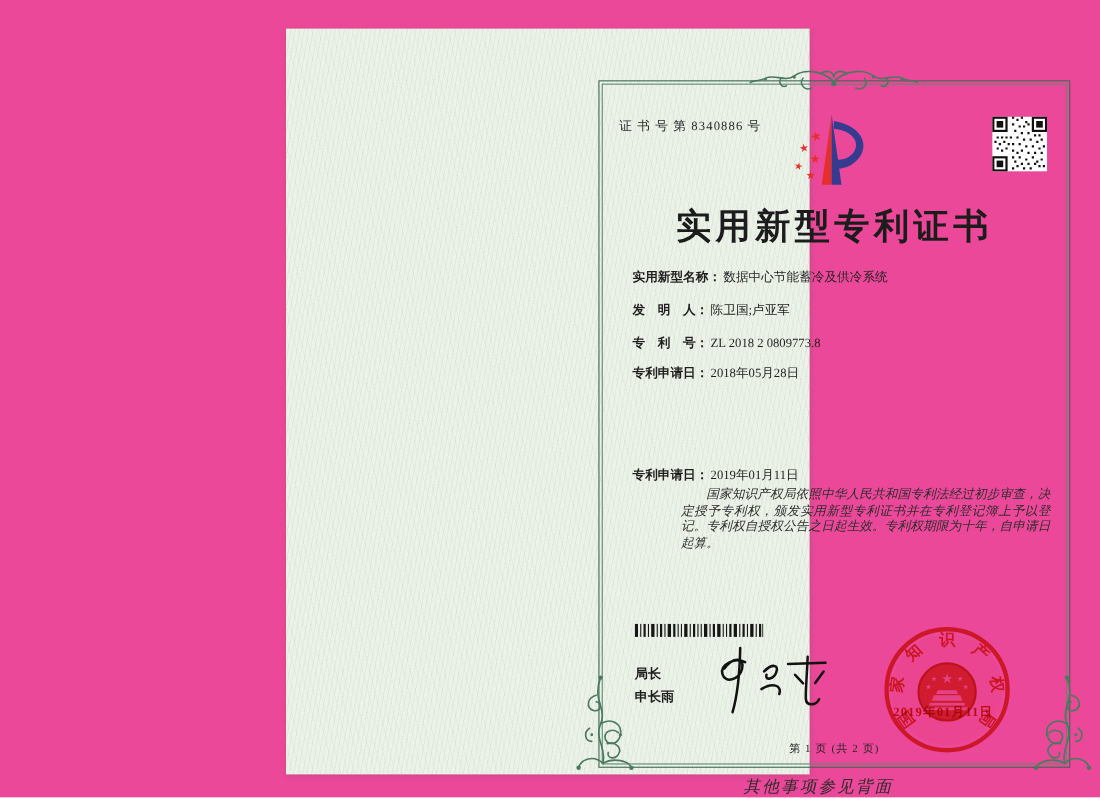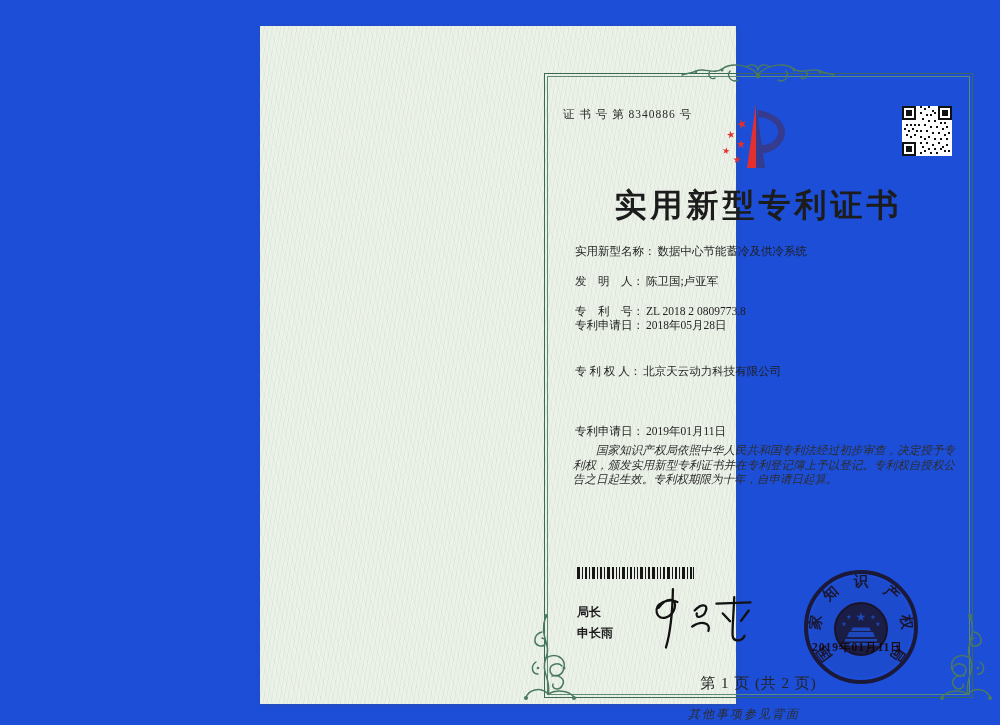--- a/index.html
+++ b/index.html
@@ -1,18 +1,18 @@
 <!DOCTYPE html>
 <html><head>
 <meta charset="utf-8">
 <style>
   * { margin:0; padding:0; box-sizing:border-box; }
   html,body { background:#ffffff; }
   .stage {
-    position:relative; width:1000px; height:725px; background:#1d4ed8;
+    position:relative; width:1000px; height:725px; background:#ec4899;
     overflow:hidden;
     font-family:"Liberation Serif","DejaVu Serif",serif;
   }
   .paper {
     position:absolute; left:260px; top:26px; width:476px; height:678px;
     background-color:#edf2e9;
     background-image:
       repeating-linear-gradient(100deg, rgba(123,165,140,.10) 0 1px, transparent 1px 4px),
       repeating-linear-gradient(76deg, rgba(123,165,140,.07) 0 1px, transparent 1px 6px);
     box-shadow:0 0 1px rgba(90,110,95,.35), 1px 2px 5px rgba(60,80,60,.18);
@@ -31,49 +31,49 @@
     white-space:nowrap;
   }
   .logo { left:456px; top:74px; }
   .qr { left:642px; top:80px; }
   .title {
     left:284px; top:158px; width:429px; text-align:center;
     font-size:32px; font-weight:bold; color:#1c1c1c; letter-spacing:4px;
     white-space:nowrap;
   }
   .field-row { position:absolute; left:315px; white-space:nowrap; font-size:11.5px; color:#1f1f1f; }
-  .field-label { display:inline-block; min-width:66px; font-weight:normal; }
+  .field-label { display:inline-block; min-width:66px; font-weight:bold; }
   .field-value { margin-left:2px;margin-top:27px; }
-  .r1{top:218px}.r2{top:248px}.r3{top:278px}.r4{top:292px}.r5{top:338px}.r6{top:368px}.r7{top:398px}
+  .r1{top:218px}.r2{top:248px}.r3{top:278px}.r4{top:306px}.r5{top:338px}.r6{top:368px}.r7{top:398px}
   .body-text {
     left:313px; top:417px; width:382px;
     font-size:11.5px; line-height:14.5px; color:#2d2d2d;
     font-style:italic; text-align:justify;
   }
-  .body-text p { text-indent:2em; }
+  .body-text p { text-indent:2em;margin-left:46px; }
   .barcode { left:317px; top:541px; }
   .issuer {
     left:317px; font-size:12px; font-weight:bold; color:#1c1c1c;
     font-family:"Liberation Sans","DejaVu Sans",sans-serif; white-space:nowrap;
   }
   .issuer-title { top:578px; }
   .issuer-name { top:599px;font-family:Liberation Mono, monospace; }
   .signature { left:383px; top:558px; transform:rotate(-2deg); }
   .seal { left:541px; top:541px; width:120px; height:120px; mix-blend-mode:multiply; opacity:.93; }
   .seal-date {
     left:552px; top:614px; color:#cf2a20; font-size:11.5px; font-weight:bold;
     letter-spacing:1px; white-space:nowrap; z-index:5; mix-blend-mode:multiply;
   }
   .page-num {
     left:284px; top:648px; width:429px; text-align:center;
-    font-size:15px; color:#242424; letter-spacing:1px;
+    font-size:10px; color:#242424; letter-spacing:1px;
   }
   .back-note {
     left:284px; top:680px; width:400px; text-align:center;
-    font-size:12px; font-style:italic; color:#2c2c2c; letter-spacing:2px;
+    font-size:15px; font-style:italic; color:#2c2c2c; letter-spacing:2px;
   }
   .ornament-top { left:420px; top:33px; }
   .flourish { width:70px; height:100px; }
   .fl-bl { left:258px; top:580px; }
   .fl-br { left:668px; top:580px; transform:scaleX(-1); }
 </style>
 </head>
 <body>
 
 <div class="stage">
@@ -176,23 +176,20 @@
       <span class="field-label">实用新型名称：</span><span class="field-value">数据中心节能蓄冷及供冷系统</span>
     </div>
     <div class="field-row r2">
       <span class="field-label">发　明　人：</span><span class="field-value">陈卫国;卢亚军</span>
     </div>
     <div class="field-row r3">
       <span class="field-label">专　利　号：</span><span class="field-value">ZL 2018 2 0809773.8</span>
     </div>
     <div class="field-row r4">
       <span class="field-label">专利申请日：</span><span class="field-value">2018年05月28日</span>
-    </div>
-    <div class="field-row r5">
-      <span class="field-label">专 利 权 人：</span><span class="field-value">北京天云动力科技有限公司</span>
     </div>
     <div class="field-row r7">
       <span class="field-label">专利申请日：</span><span class="field-value">2019年01月11日</span>
       
     </div>
 
     <div class="abs body-text">
       <p>国家知识产权局依照中华人民共和国专利法经过初步审查，决定授予专利权，颁发实用新型专利证书并在专利登记簿上予以登记。专利权自授权公告之日起生效。专利权期限为十年，自申请日起算。</p>
     </div>
 

